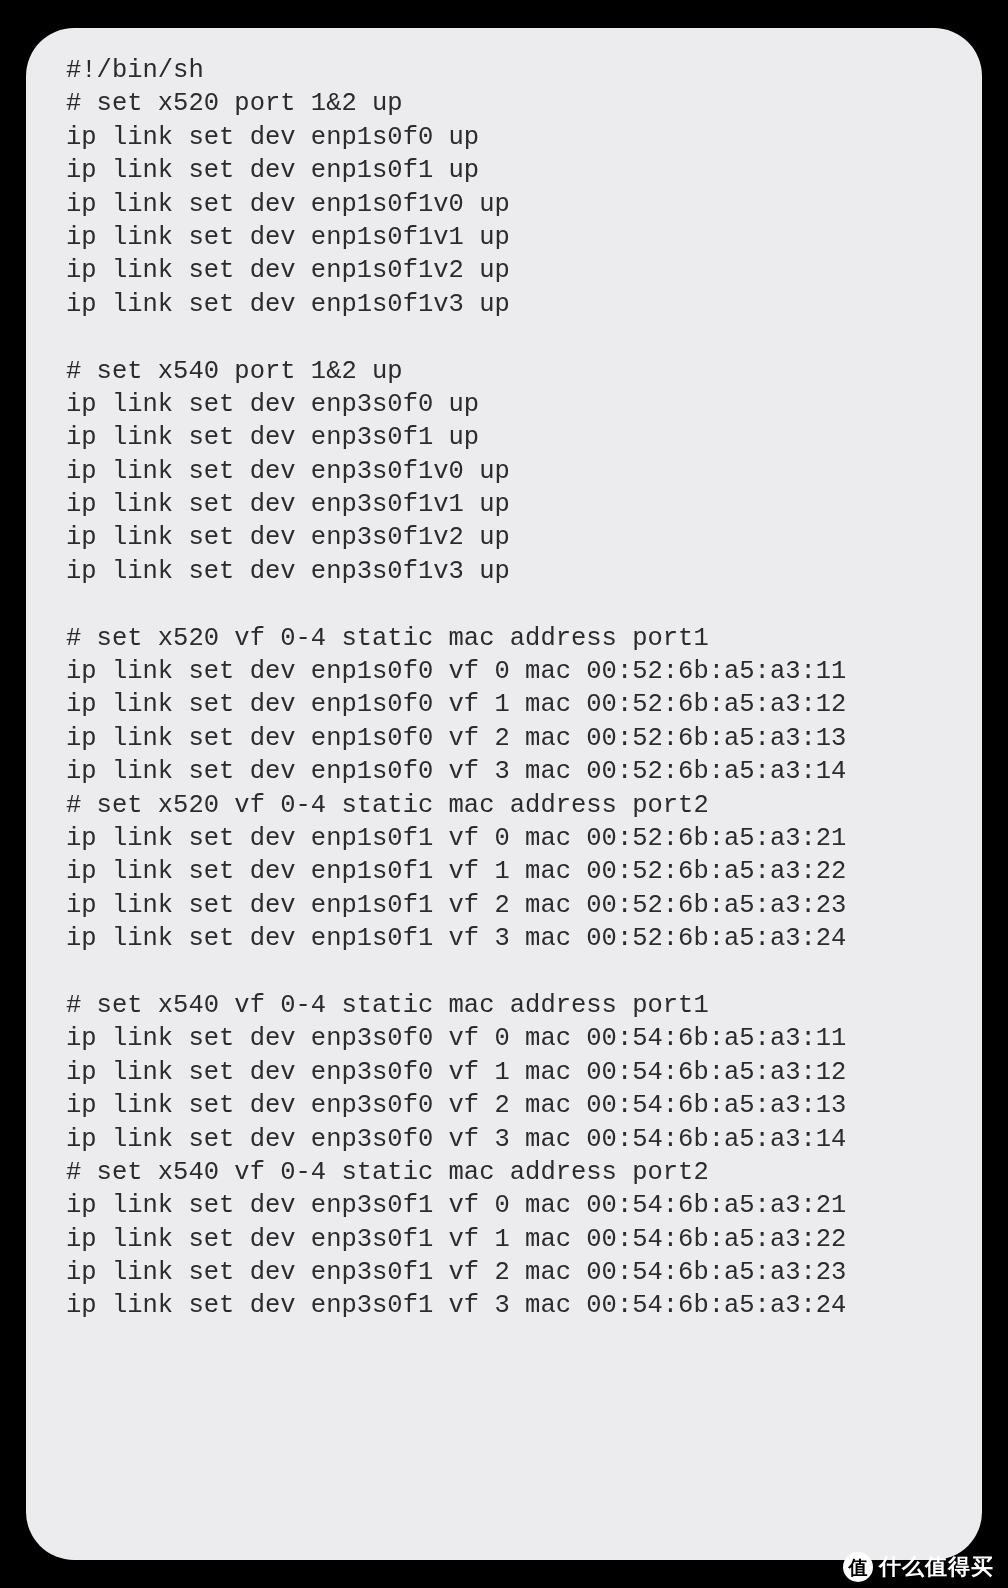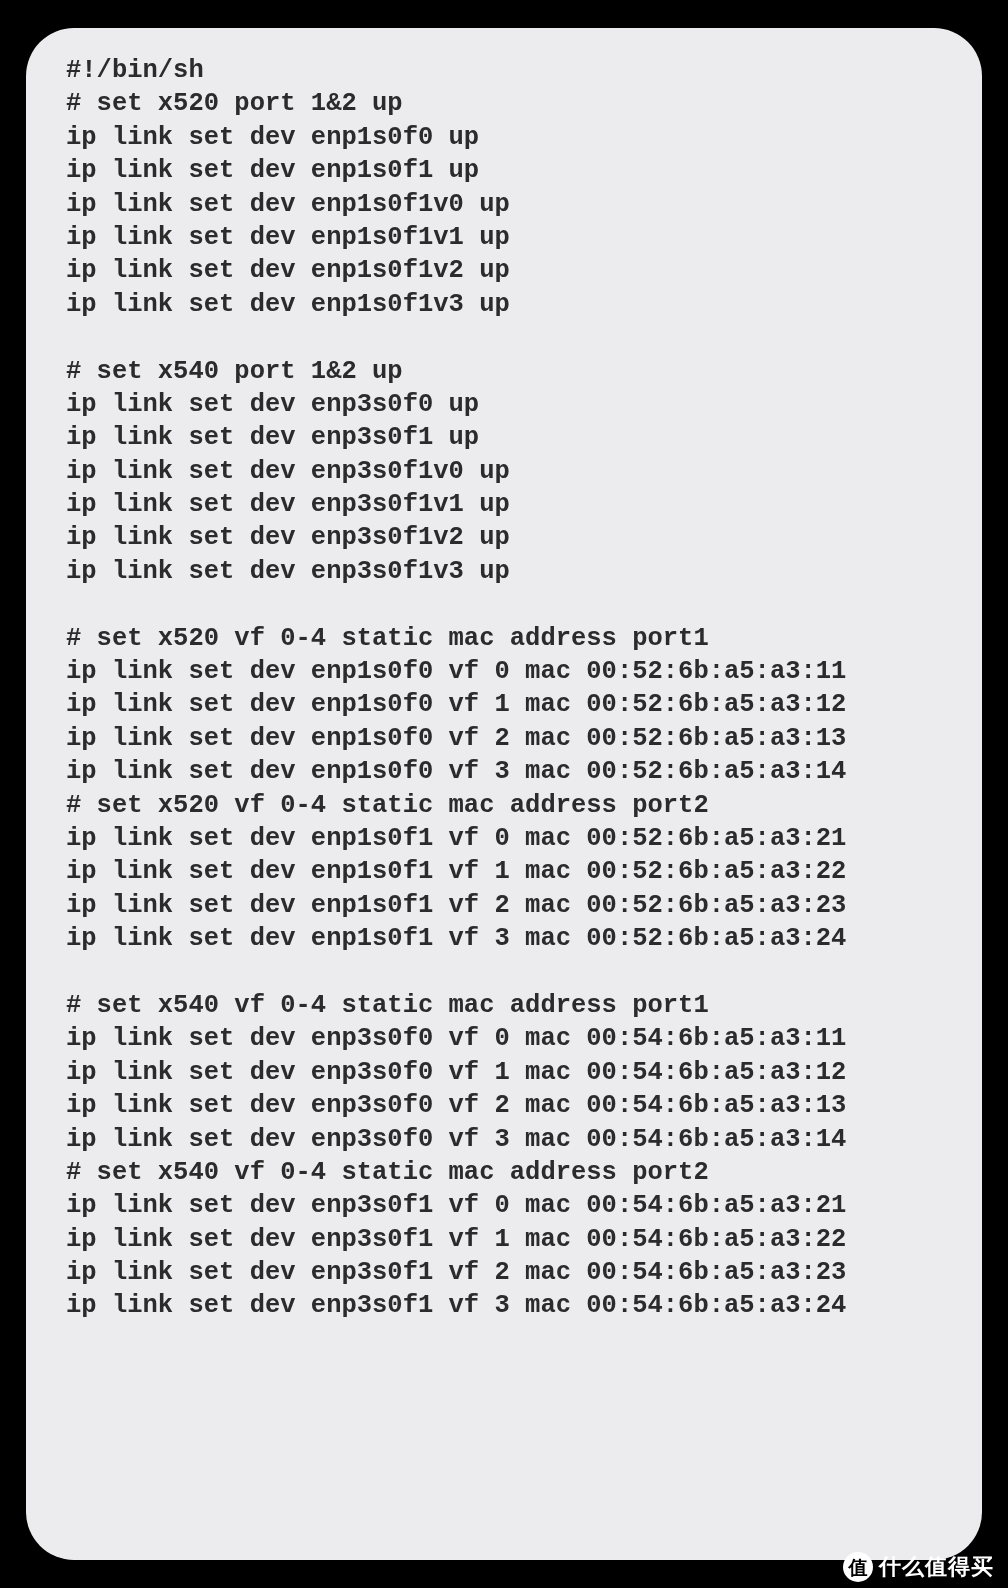--- a/index.html
+++ b/index.html
@@ -20,21 +20,21 @@
     background: #ececee;
     border-radius: 48px;
     padding: 26px 40px;
     overflow: hidden;
   }
   .code {
     font-size: 25.5px;
     line-height: 1.31;
     color: #2b2b2b;
     white-space: pre;
-    font-weight: 700;
+    font-weight: 400;
     letter-spacing: 0px;
   }
   .watermark {
     position: absolute;
     right: 14px;
     bottom: 6px;
     display: flex;
     align-items: center;
     gap: 6px;
   }

